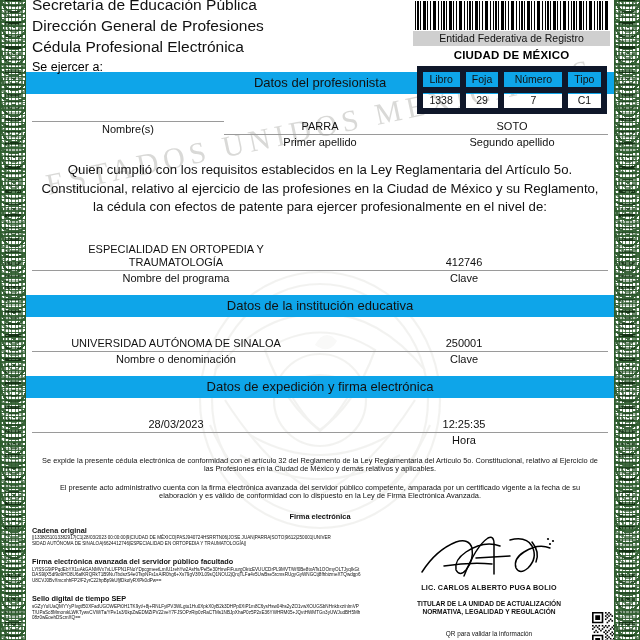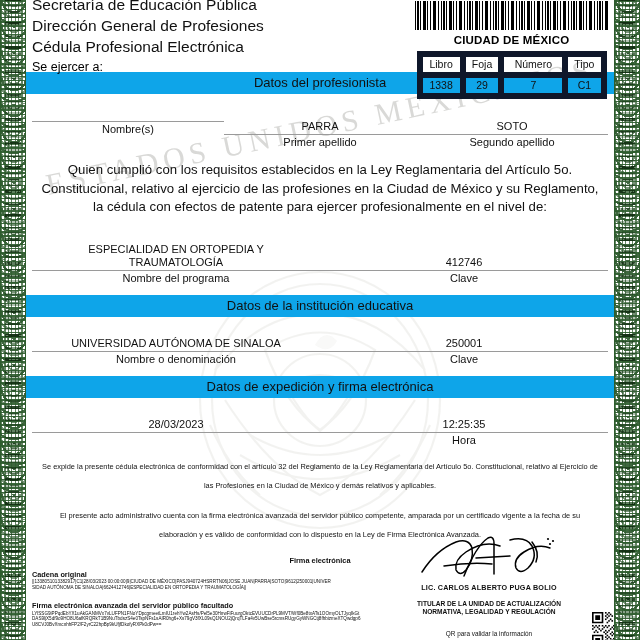--- a/index.html
+++ b/index.html
@@ -215,21 +215,21 @@
     line-height: 18.5px;
     margin-top: 13px;
     padding: 0 10px;
     color: #111;
   }
 
   
   .legal {
     text-align: center;
     font-size: 7.4px;
-    line-height: 19px;
+    line-height: 8px;
     padding: 0 14px;
     color: #111;
   }
   .legal.first { margin-top: 11px; }
   .legal.second { margin-top: 11px; }
 
   .firma-title {
     text-align: center;
     font-size: 7.4px;
     font-weight: bold;
@@ -327,20 +327,21 @@
 
     <div class="header">
       <div class="head-titles">
         <div>Secretaría de Educación Pública</div>
         <div>Dirección General de Profesiones</div>
         <div>Cédula Profesional Electrónica</div>
       </div>
 
       <div class="reg-block">
         <div class="barcode"></div>
+        <div class="entidad-label">Entidad Federativa de Registro</div>
         <div class="entidad-value">CIUDAD DE MÉXICO</div>
 
         <table class="reg-table">
           <tbody>
               <tr>
             <th>Libro</th>
             <th>Foja</th>
             <th>Número</th>
             <th>Tipo</th>
           </tr>

